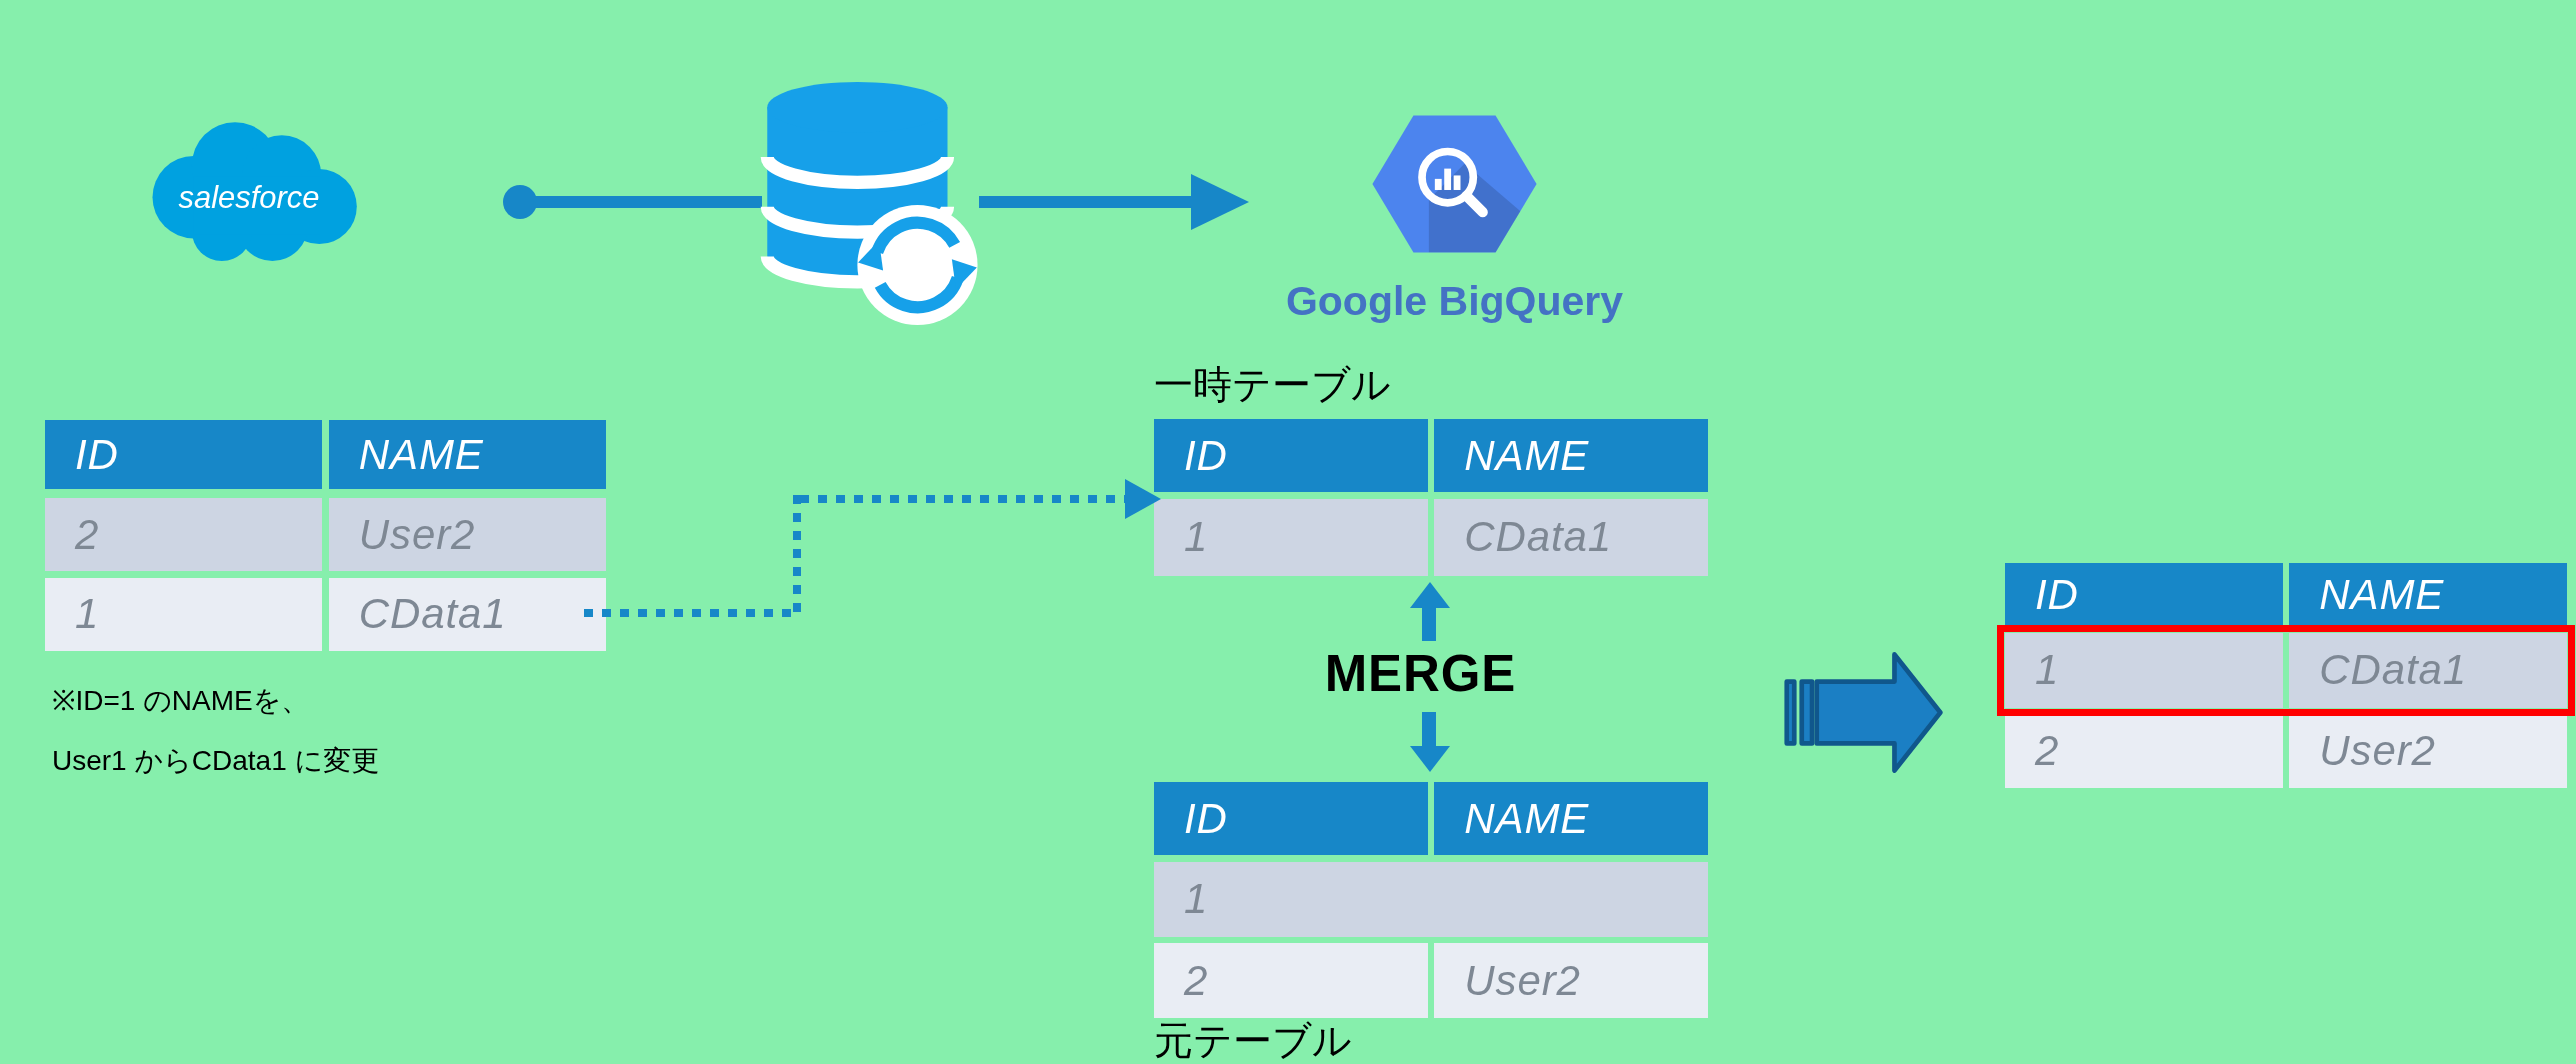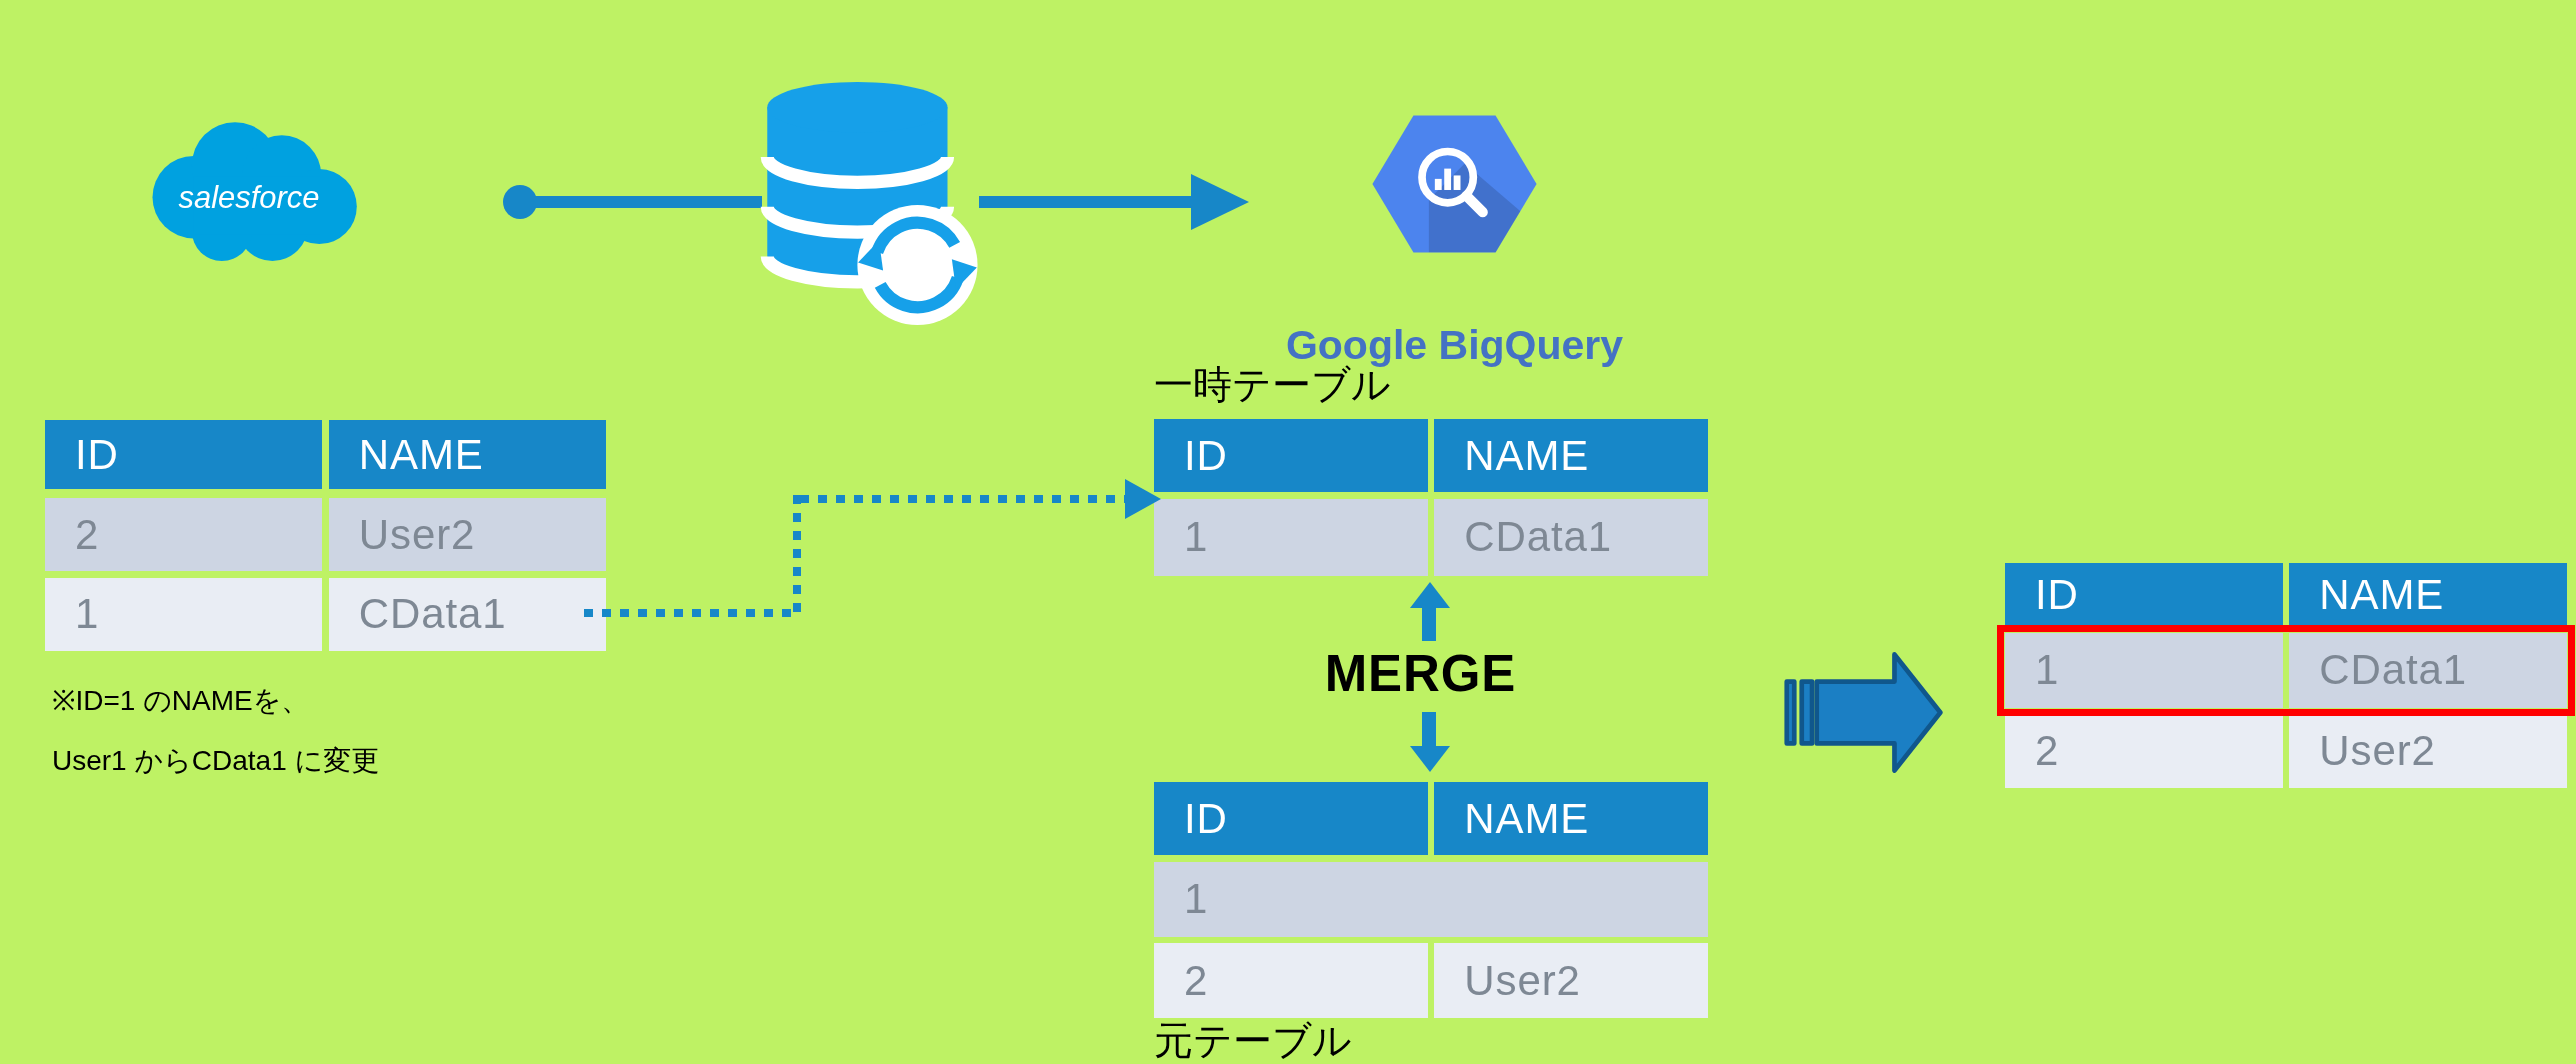--- a/index.html
+++ b/index.html
@@ -1,24 +1,24 @@
 <!DOCTYPE html>
 <html style="--table_header: #1787C8; --row_dark: #CDD5E3; --row_light: #E9EDF4; --row_text: #7E8894; --arrow_blue: #1787C8; --salesforce_blue: #00A1E0; --database_blue: #16A0E9; --bigquery_blue: #4C84EE; --bigquery_text: #4472C4; --big_arrow_fill: #1B7FC4; --big_arrow_border: #10578C; --highlight_red: #FF0000;font-size:15px"><head>
 <meta charset="utf-8">
 <style>
   * { margin:0; padding:0; box-sizing:border-box; }
   html,body { background:#ffffff; }
   .canvas {
-    position:relative; width:2576px; height:1064px; background:#bef264;
+    position:relative; width:2576px; height:1064px; background:#86efac;
     font-family:"Liberation Sans", sans-serif; overflow:hidden;
   }
   .abs { position:absolute; }
 
   
-  .ptable { position:absolute; display:flex; flex-direction:column; }
+  .ptable { position:absolute; display:flex; flex-direction:column;font-style:italic; }
   .trow { display:flex; gap:6.6px; }
   .trow + .trow { margin-top:6.6px; }
   .cell {
     flex:1; display:flex; align-items:center; padding-left:30px;
     font-size:42px; letter-spacing:0.9px;
   }
   .hcell { background:var(--table_header); color:#ffffff; }
   .dark  { background:var(--row_dark);  color:var(--row_text); }
   .light { background:var(--row_light); color:var(--row_text); }
 
@@ -64,21 +64,20 @@
   .merge-label {
     position:absolute; font-size:51px; font-weight:bold; color:#000;
     text-align:center; letter-spacing:0.9px;
   }
 
   
   .note { position:absolute; font-size:28px; color:#000; line-height:60px; white-space:pre; }
   .bq-label {
     position:absolute; font-size:41px; font-weight:bold; color:var(--bigquery_text);
     text-align:center;
-    margin-top:44px;
   }
   .red-box {
     position:absolute; border:7.5px solid var(--highlight_red); background:transparent;
   }
 
   
   .sf-fill   { fill:var(--salesforce_blue); }
   .db-fill   { fill:var(--database_blue); }
   .db-stroke { stroke:var(--database_blue); }
   .hex-fill  { fill:var(--bigquery_blue); }

